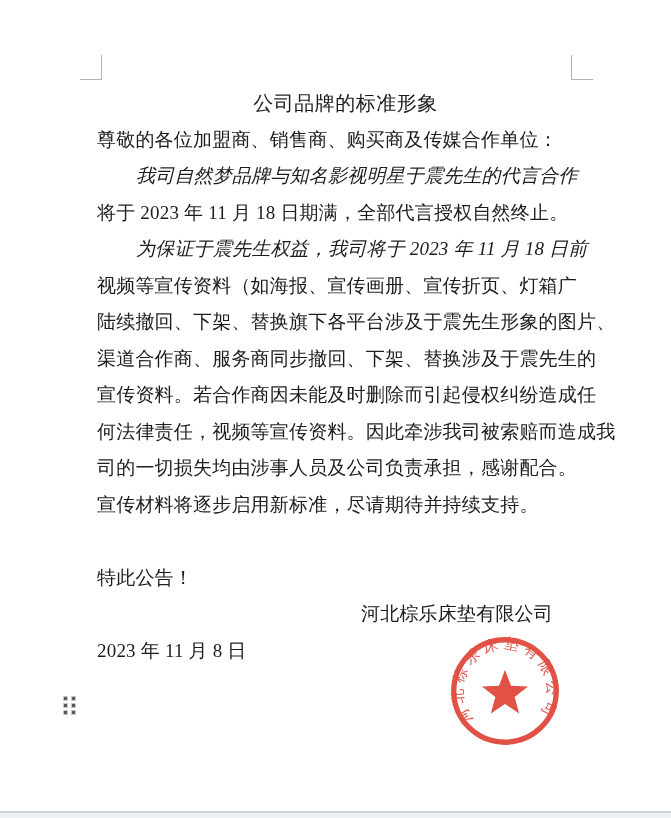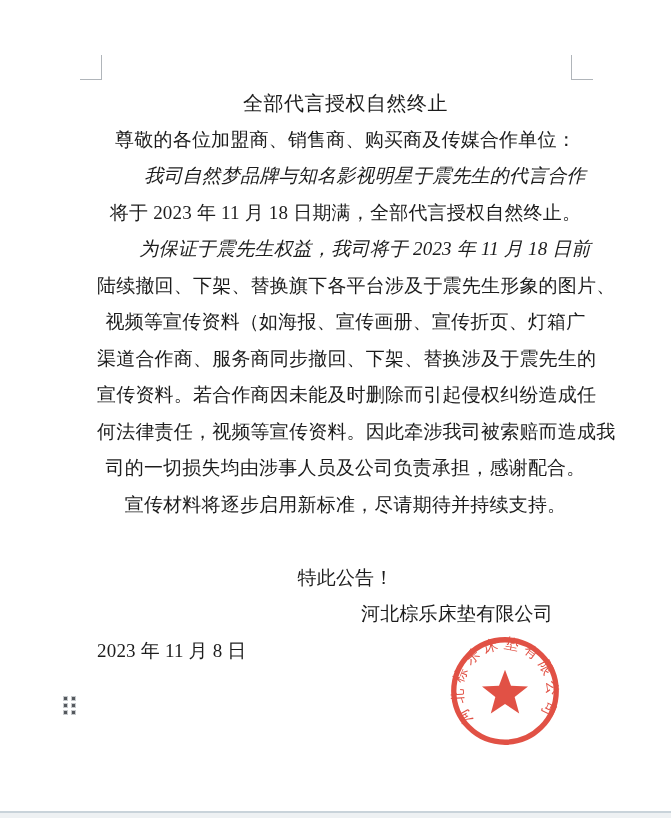--- a/index.html
+++ b/index.html
@@ -42,21 +42,20 @@
     left: 97px;
     top: 85px;
     width: 497px;
   }
   .line {
     height: 36.5px;
     line-height: 36.5px;
     font-size: 19px;
     white-space: nowrap;
     letter-spacing: 0.2px;
-    text-align: center;
   }
   .line.title {
     font-size: 20px;
     text-align: center;
     letter-spacing: 0.5px;
   }
   .line.indent { padding-left: 39px; font-style: italic; }
   .line.spacer { height: 36.5px; }
   .line.right-company { text-align: right; padding-right: 41px; }
   .line.right-date { text-align: left; padding-right: 48px; }
@@ -114,27 +113,27 @@
 </style>
 </head>
 <body>
 
 <div class="page">
 
   <div class="crop-mark left"></div>
   <div class="crop-mark right"></div>
 
   <div class="text-col">
-    <div class="line title">全部代言授权自然终止</div>
+    <div class="line title">公司品牌的标准形象</div>
     <div class="line">尊敬的各位加盟商、销售商、购买商及传媒合作单位：</div>
     <div class="line indent">我司自然梦品牌与知名影视明星于震先生的代言合作</div>
     <div class="line">将于 2023 年 11 月 18 日期满，全部代言授权自然终止。</div>
     <div class="line indent">为保证于震先生权益，我司将于 2023 年 11 月 18 日前</div>
+    <div class="line">视频等宣传资料（如海报、宣传画册、宣传折页、灯箱广</div>
     <div class="line">陆续撤回、下架、替换旗下各平台涉及于震先生形象的图片、</div>
-    <div class="line">视频等宣传资料（如海报、宣传画册、宣传折页、灯箱广</div>
     <div class="line">渠道合作商、服务商同步撤回、下架、替换涉及于震先生的</div>
     <div class="line">宣传资料。若合作商因未能及时删除而引起侵权纠纷造成任</div>
     <div class="line">何法律责任，视频等宣传资料。因此牵涉我司被索赔而造成我</div>
     <div class="line">司的一切损失均由涉事人员及公司负责承担，感谢配合。</div>
     <div class="line">宣传材料将逐步启用新标准，尽请期待并持续支持。</div>
     <div class="line spacer"></div>
     <div class="line">特此公告！</div>
     <div class="line right-company">河北棕乐床垫有限公司</div>
     <div class="line right-date">2023 年 11 月 8 日</div>
   </div>

